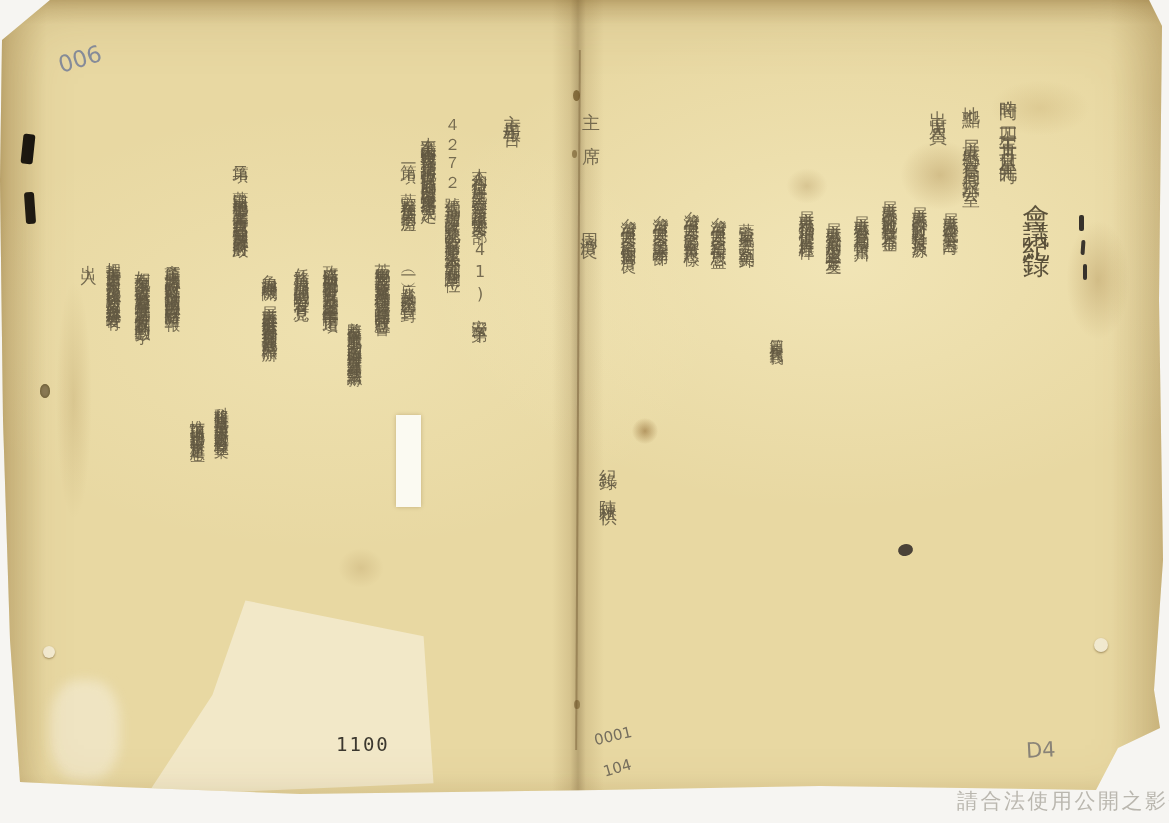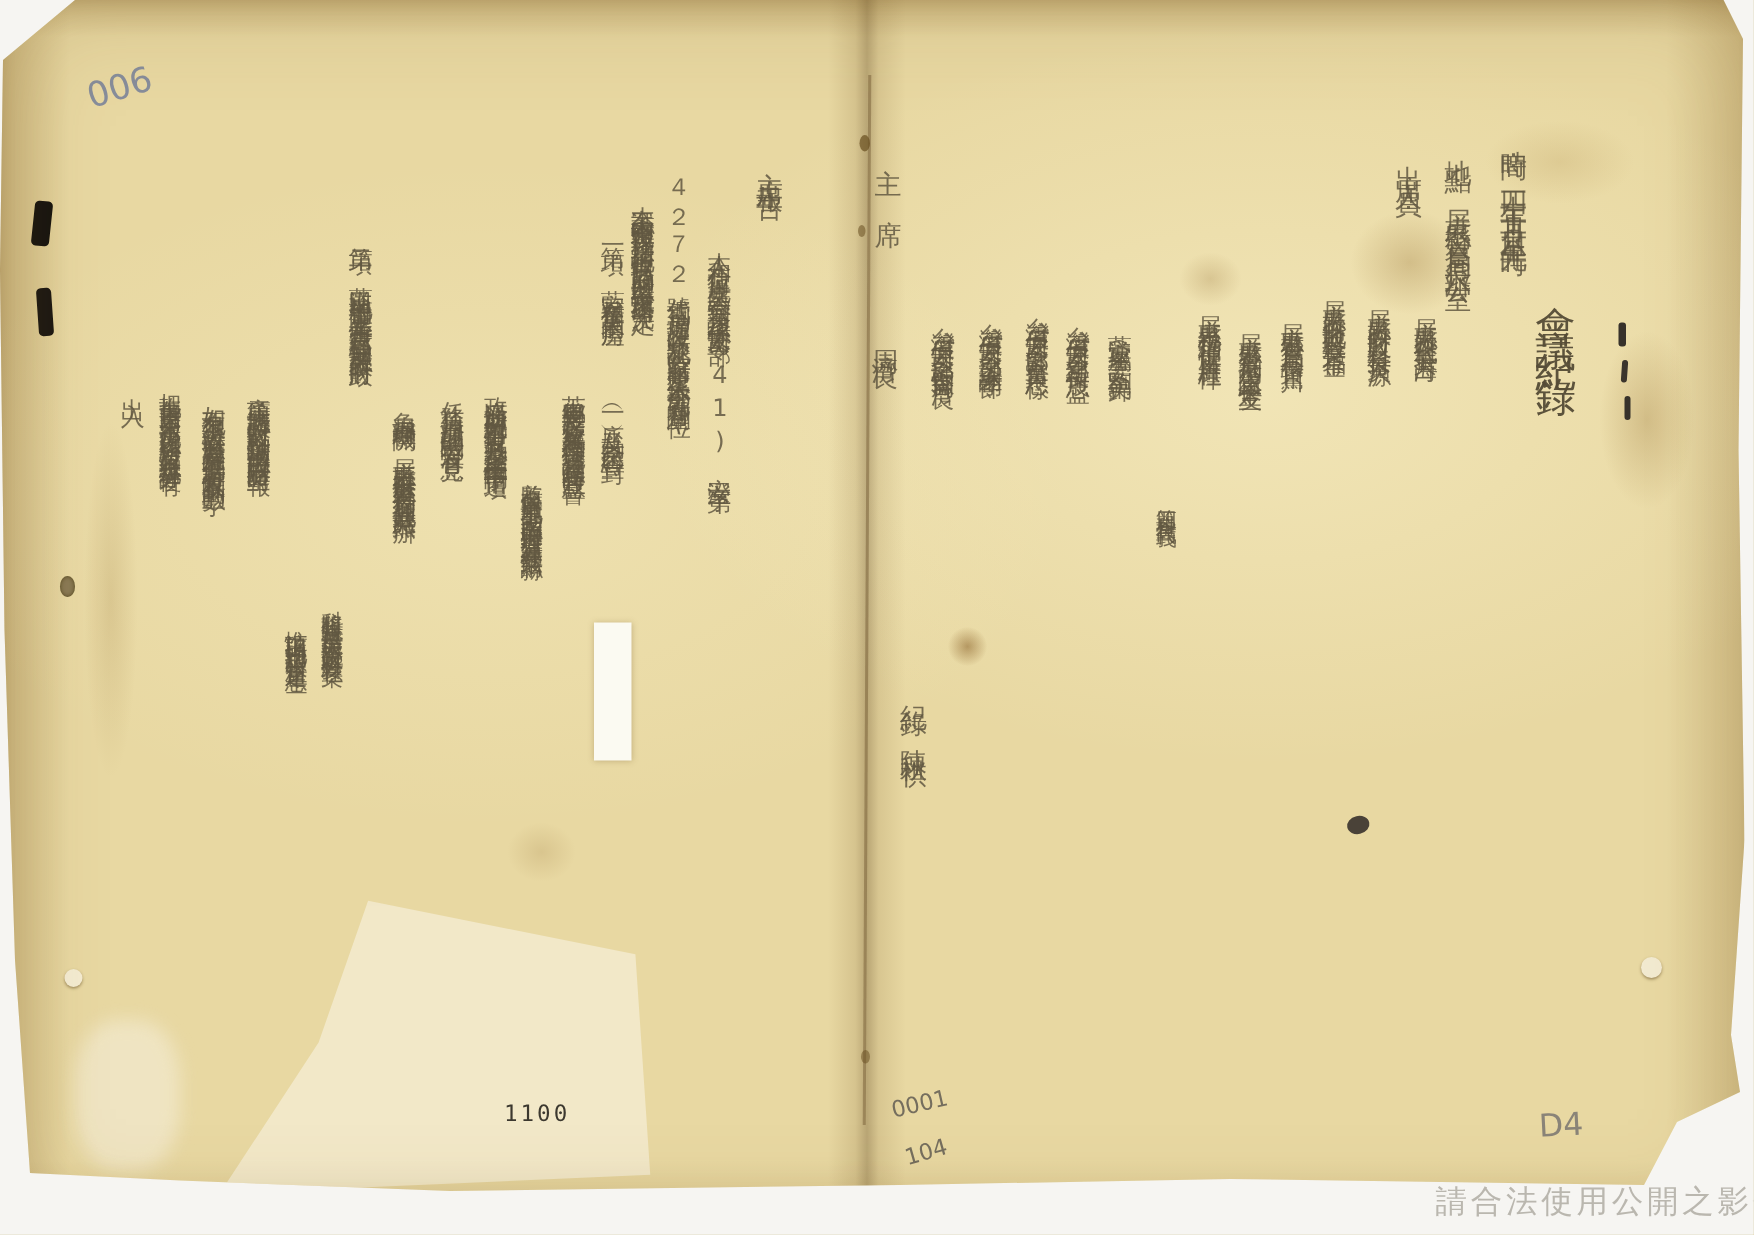--- a/index.html
+++ b/index.html
@@ -31,21 +31,21 @@
   .cols{position:absolute;inset:0;}
   .col{position:absolute;writing-mode:vertical-rl;text-orientation:upright;
     white-space:nowrap;color:rgba(97,88,66,.85);transform:translateX(-50%);
     font-family:"DejaVu Sans",sans-serif;}
   .col.title{color:rgba(84,75,54,.95);}
   
   .stain,.mark,.blob,.hole,.glare,.redaction{position:absolute;pointer-events:none;}
   .annot{position:absolute;white-space:nowrap;}
   #ann-006{left:58px;top:46px;transform:rotate(-17deg);font-size:23px;color:#76809b;opacity:.85;}
   #stamp-1100{left:336px;top:733px;font-family:"DejaVu Sans Mono",monospace;
-    font-size:15px;color:#3c382f;letter-spacing:2px;}
+    font-size:19px;color:#3c382f;letter-spacing:2px;}
   #folio-0001{left:594px;top:727px;transform:rotate(-13deg);font-size:15px;color:#756e5e;}
   #folio-104{left:603px;top:759px;transform:rotate(-16deg);font-size:15px;color:#756e5e;}
   #pencil-d4{left:1026px;top:738px;transform:rotate(-3deg);font-size:21px;color:#8a8478;}
   #watermark{left:957px;top:787px;font-size:21px;color:#bab7af;letter-spacing:2.5px;
     font-family:"DejaVu Sans",sans-serif;}
 </style>
 </head>
 <body>
 
 <div class="canvas">

